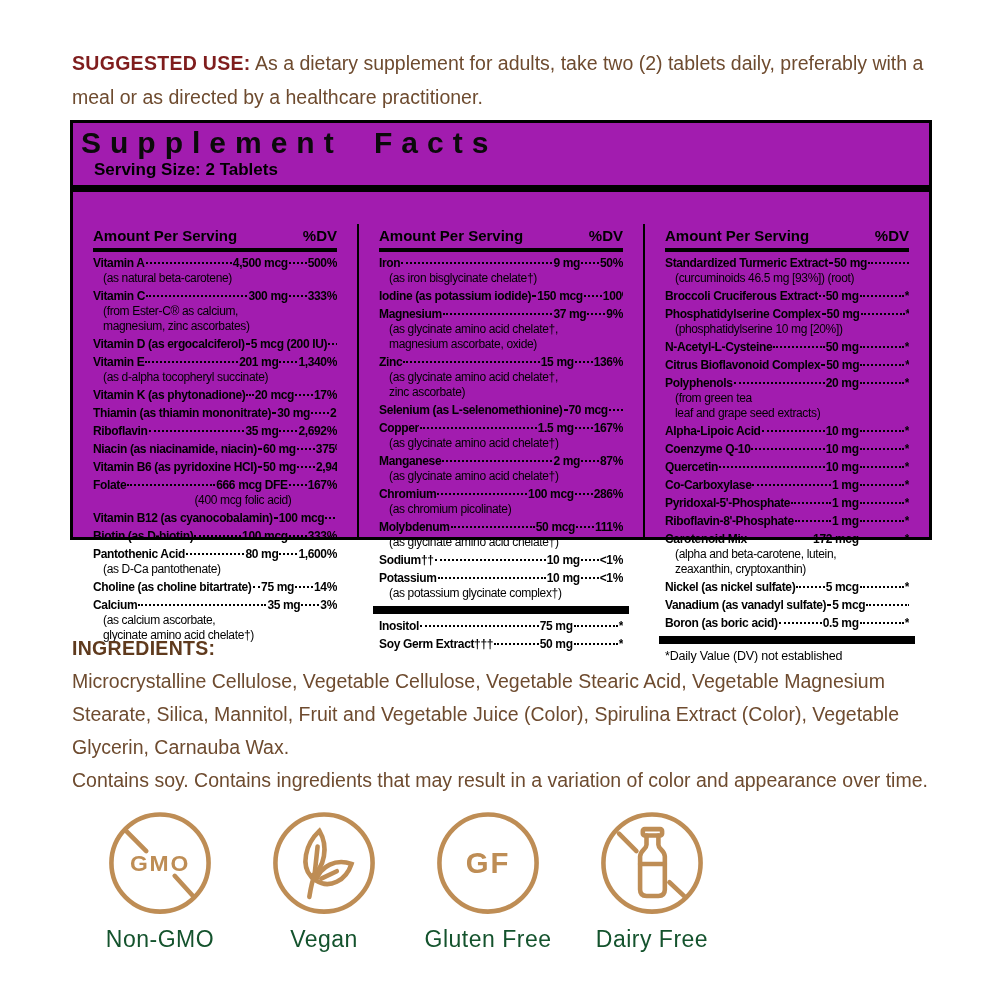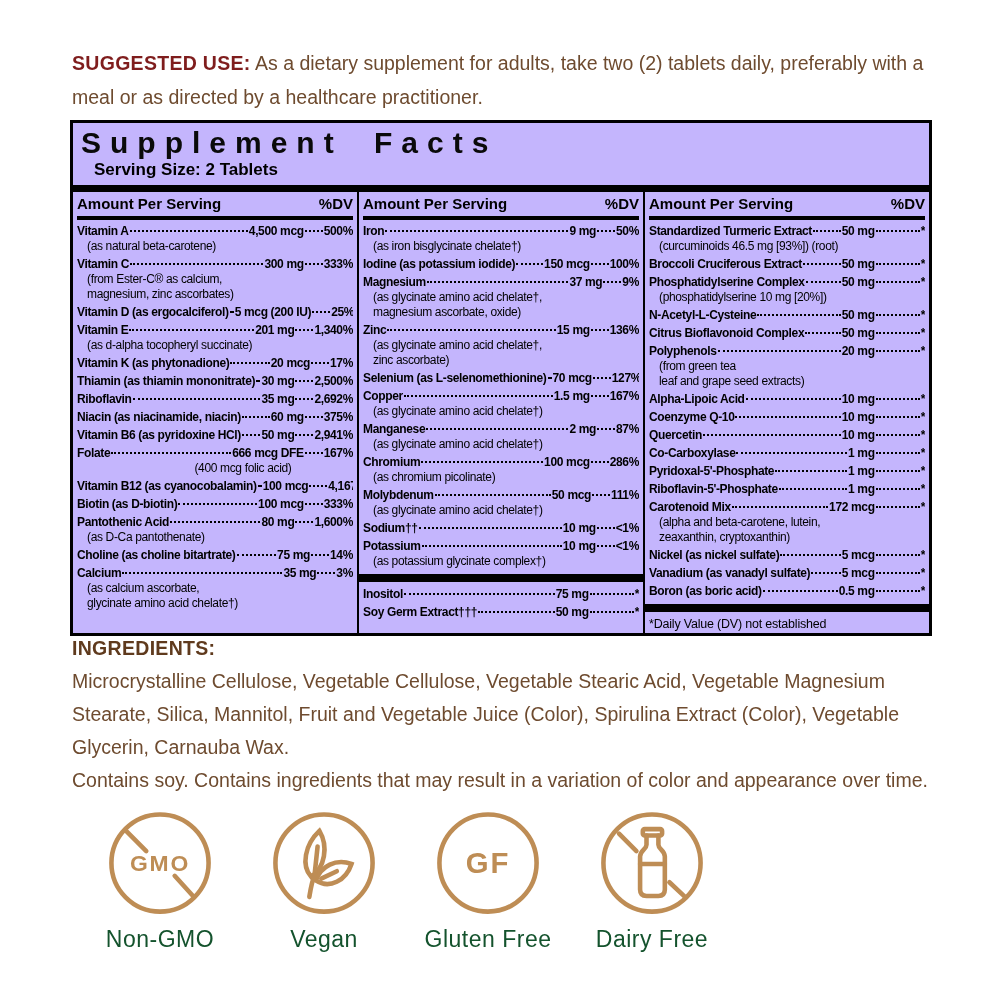--- a/index.html
+++ b/index.html
@@ -9,31 +9,31 @@
     overflow:hidden;
   }
   
   .suggested{
     position:absolute;left:72px;top:46px;width:864px;
     font-size:19.5px;line-height:34px;color:#6E4B2F;
   }
   .suggested .lbl{font-weight:bold;color:#7f1d1d;letter-spacing:.3px;}
   
   .facts{
-    position:absolute;left:70px;top:120px;width:862px;height:516px;
-    border:3px solid #000;box-sizing:border-box;background:#c4b5fd;
+    position:absolute;left:70px;top:120px;width:862px;height:420px;
+    border:3px solid #000;box-sizing:border-box;background:#a21caf;
     display:flex;flex-direction:column;
   }
   .facts-title{
     font-size:30px;font-weight:bold;letter-spacing:9px;word-spacing:14px;
     line-height:34px;padding:3px 8px 0;white-space:nowrap;color:#0a0a0a;
   }
   .serving{font-size:17px;font-weight:bold;padding:0 21px 5px;line-height:20px;}
   .cols{display:flex;flex:1;border-top:7px solid #000;min-height:0;}
-  .col{flex:1;padding:0 4px 5px;min-width:0;}
+  .col{flex:1;padding:0 20px 5px;min-width:0;margin-top:32px;}
   .col + .col{border-left:2px solid #000;}
   .col-head{
     display:flex;justify-content:space-between;align-items:flex-end;
     font-weight:bold;font-size:15px;line-height:18px;
     padding:3px 0 3px;border-bottom:4px solid #000;margin-bottom:4px;
   }
   .row{margin-bottom:3px;font-size:12px;line-height:15px;letter-spacing:-0.35px;}
   .rline{display:flex;align-items:center;white-space:nowrap;overflow:hidden;font-weight:bold;}
   .nm,.amt,.dv{flex:0 0 auto;}
   .lead{flex:1 1 10px;min-width:4px;border-bottom:2px dotted #000;margin:0 1px 2px;}
@@ -463,21 +463,21 @@
             <div class="rline">
               <span class="nm">Pyridoxal-5'-Phosphate</span>
               <span class="lead"></span>
               <span class="amt">1 mg</span>
               <span class="lead lead2 star"></span>
               <span class="dv">*</span>
             </div>
           </div>
           <div class="row">
             <div class="rline">
-              <span class="nm">Riboflavin-5'-Phosphate</span>
+              <span class="nm">Riboflavin-8'-Phosphate</span>
               <span class="lead"></span>
               <span class="amt">1 mg</span>
               <span class="lead lead2 star"></span>
               <span class="dv">*</span>
             </div>
           </div>
           <div class="row">
             <div class="rline">
               <span class="nm">Carotenoid Mix</span>
               <span class="lead"></span>

